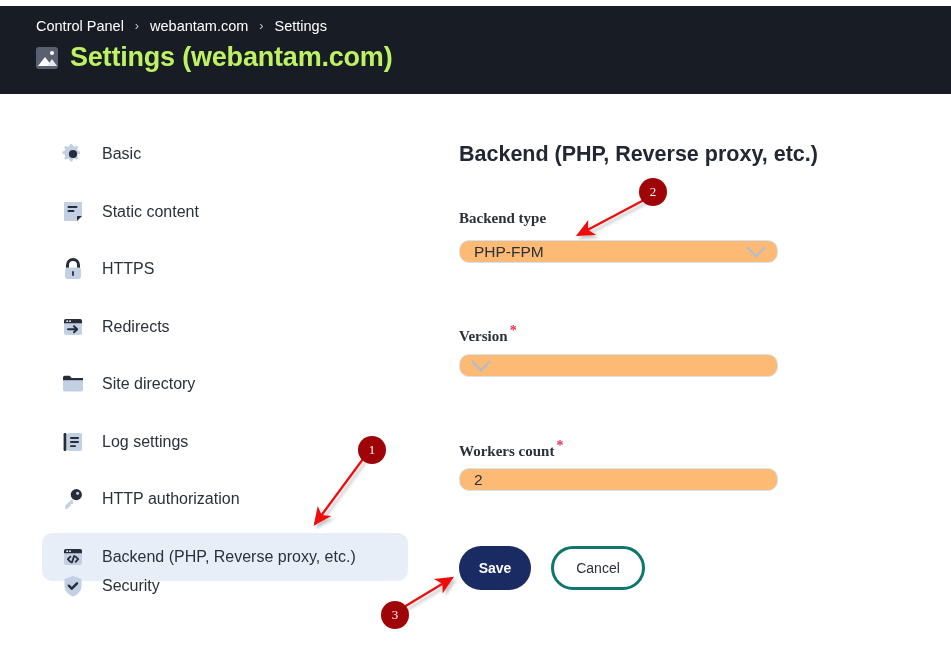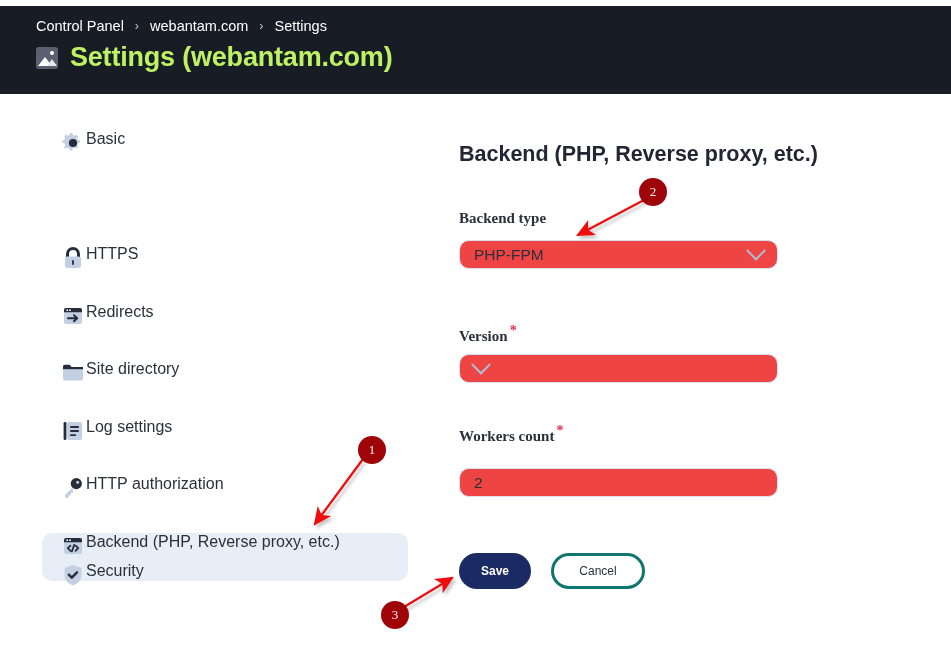--- a/index.html
+++ b/index.html
@@ -61,21 +61,21 @@
     letter-spacing: -0.2px; white-space: nowrap;
   }
 
   
   #sidebar {
     position: absolute; left: 0; top: 88px;
     width: 430px; height: 568px;
   }
   .nav-item {
     position: absolute; left: 42px; width: 366px; height: 48px;
-    display: flex; gap: 0;
+    display: flex; align-items: center; gap: 16px;
     padding-left: 18px; border-radius: 10px;
     cursor: pointer;
   }
   .nav-item.selected { background: #e8eef8; }
   .nav-label {
     font-size: 16px; color: #2b303b; white-space: nowrap;
   }
   .nav-icon { width: 26px; height: 26px; flex: none; position: relative; }
 
   
@@ -92,41 +92,40 @@
     position: absolute; left: 0;
     font-size: 15px; font-weight: bold; color: #2b303b;
     white-space: nowrap;
     font-family: Liberation Serif, serif;
   }
   .req-star {
     color: #e8304f; font-size: 14px; font-weight: bold;
     vertical-align: super; margin-left: 2px; line-height: 1;
   }
   .control {
-    position: absolute; left: 0; width: 319px; height: 29px;
+    position: absolute; left: 0; width: 319px; height: 23px;
     border: 1px solid #d9e1ee; border-radius: 10px;
-    background: #ef4444;
+    background: #fdba74;
     display: flex; align-items: center;
     padding: 0 14px;
     font-size: 15.5px; color: #2b303b;
   }
   .control .value { flex: 1; white-space: nowrap; }
   .chev {
     width: 14px; height: 14px; flex: none;
     border-right: 2.2px solid #aebcd2;
     border-bottom: 2.2px solid #aebcd2;
     transform: rotate(45deg) translate(-3px, -3px);
   }
 
   .btn {
-    position: absolute; height: 36px; border-radius: 22px;
+    position: absolute; height: 44px; border-radius: 22px;
     display: flex; align-items: center; justify-content: center;
-    font-size: 12px; font-weight: bold; cursor: pointer;
+    font-size: 14px; font-weight: bold; cursor: pointer;
     white-space: nowrap;
-    margin-top: 7px;
   }
   #save-button {
     left: 0; top: 458px; width: 72px;
     background: #1a2a62; color: #ffffff;
   }
   #cancel-button {
     left: 92px; top: 458px; width: 94px;
     background: #ffffff; color: #2b303b;
     border: 3px solid #0f766e; font-weight: normal;
   }
@@ -173,20 +172,31 @@
   <div class="nav-item" style="top:42px">
     <span class="nav-icon">
       <svg width="26" height="26" viewBox="0 0 26 26">
         <path fill="#c3cfe2" d="M13 2.5l2.1.9 1.9-1.1 1.6 1.6-1.1 1.9.9 2.1 2.1.6v2.3l-2.1.6-.9 2.1 1.1 1.9-1.6 1.6-1.9-1.1-2.1.9-.6 2.1h-2.3l-.6-2.1-2.1-.9-1.9 1.1-1.6-1.6 1.1-1.9-.9-2.1-2.1-.6V8.5l2.1-.6.9-2.1-1.1-1.9L5.5 2.3l1.9 1.1 2.1-.9.6-2.1h2.3z" transform="translate(0.5,2.5) scale(0.95)"></path>
         <circle cx="13" cy="13" r="4.1" fill="#272c3a"></circle>
       </svg>
     </span>
     <span class="nav-label">Basic</span>
   </div>
 
+  <div class="nav-item" style="top:99.5px">
+    <span class="nav-icon">
+      <svg width="26" height="26" viewBox="0 0 26 26">
+        <path fill="#c3cfe2" d="M4 3h18v14l-5 5H4z"></path>
+        <path fill="#272c3a" d="M22 17l-5 5v-5z"></path>
+        <rect x="7.5" y="7" width="10" height="2" rx="1" fill="#272c3a"></rect>
+        <rect x="7.5" y="11" width="7" height="2" rx="1" fill="#272c3a"></rect>
+      </svg>
+    </span>
+    <span class="nav-label">Static content</span>
+  </div>
 
   <div class="nav-item" style="top:157px">
     <span class="nav-icon">
       <svg width="26" height="26" viewBox="0 0 26 26">
         <path d="M7.5 12V9a5.5 5.5 0 0111 0v3" fill="none" stroke="#272c3a" stroke-width="3"></path>
         <rect x="5" y="11.5" width="16" height="11.5" rx="2.4" fill="#c3cfe2"></rect>
         <rect x="12.1" y="15" width="1.8" height="5" rx="0.9" fill="#272c3a"></rect>
       </svg>
     </span>
     <span class="nav-label">HTTPS</span>
@@ -277,21 +287,21 @@
     <span class="chev"></span>
   </div>
 
   <div class="field-label" style="top:236px">
     <span>Version</span><span class="req-star">*</span>
   </div>
   <div class="control" style="top:266px">
     <span class="chev"></span>
   </div>
 
-  <div class="field-label" style="top:336px">
+  <div class="field-label" style="top:351px">
     <span>Workers count</span><span class="req-star">*</span>
   </div>
   <div class="control" style="top:380px">
     <span class="value">2</span>
   </div>
 
   <div class="btn" id="save-button">Save</div>
   <div class="btn" id="cancel-button">Cancel</div>
 
 </div>

